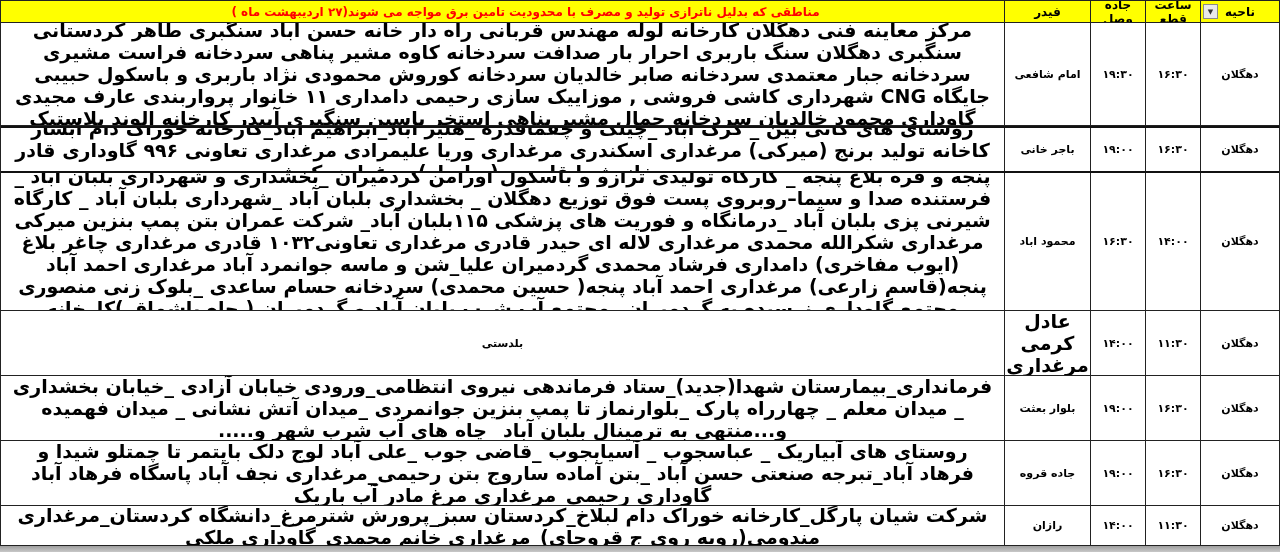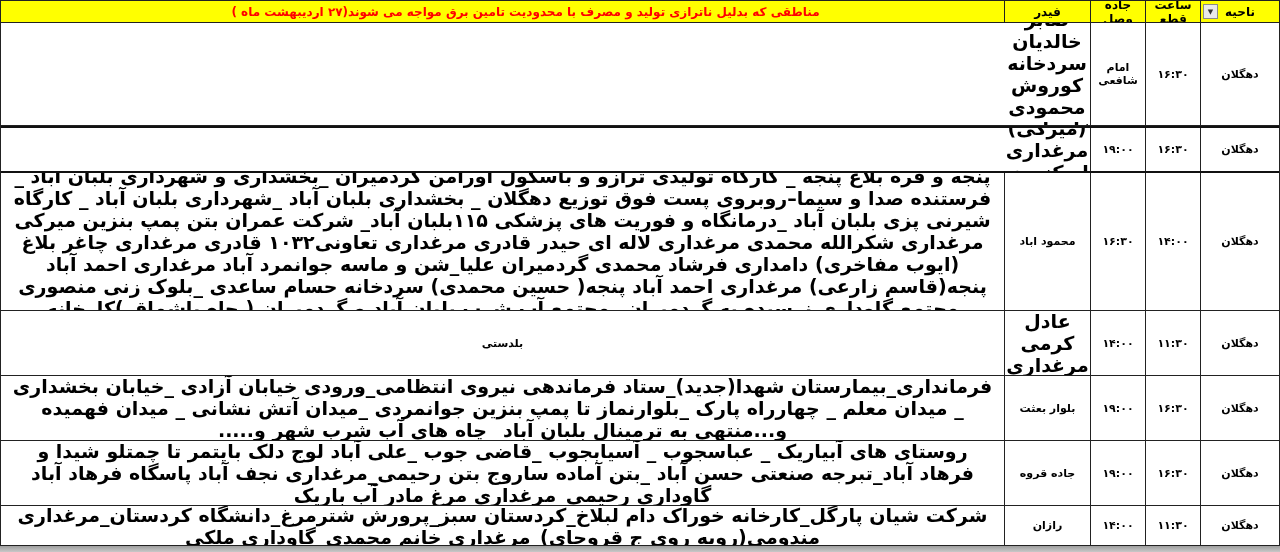--- a/index.html
+++ b/index.html
@@ -97,28 +97,30 @@
     </div>
     <div class="cell">ساعت قطع</div>
     <div class="cell">جاده وصل</div>
     <div class="cell">فیدر</div>
     <div class="cell title-cell">مناطقی که بدلیل ناترازی تولید و مصرف با محدودیت تامین برق مواجه می شوند(۲۷ اردیبهشت ماه )</div>
   </div>
 
   <div class="trow r0">
     <div class="cell region-cell">دهگلان</div>
     <div class="cell time-cell">۱۶:۳۰</div>
+    <div class="cell time-cell">۱۹:۳۰</div>
     <div class="cell feeder-cell">امام شافعی</div>
     <div class="cell areas-cell">روستای های حسن آباد_ طهماسبقلی و تازه آباد _ توربه ریز_ علی آباد مشیر _ کبود خانی  استخر یاسین  مرکز معاینه فنی دهگلان  کارخانه لوله مهندس قربانی راه دار خانه حسن آباد سنگبری طاهر کردستانی سنگبری دهگلان سنگ باربری احرار بار صدافت  سردخانه کاوه مشیر پناهی سردخانه فراست مشیری سردخانه جبار  معتمدی سردخانه صابر خالدیان سردخانه کوروش محمودی نژاد باربری و باسکول حبیبی جایگاه CNG شهرداری کاشی فروشی , موزاییک سازی رحیمی   دامداری ۱۱ خانوار پرواربندی عارف مجیدی گاوداری محمود خالدیان سردخانه جمال مشیر پناهی استخر یاسین  سنگبری آبیدر کارخانه الوند پلاستیک  هتل و تالار ریبوار سیلو گندم رسالت بتن آماده مولودی  مرغداری محمد عارف مجیدی</div>
   </div>
 
   <div class="trow r1 thick">
     <div class="cell region-cell">دهگلان</div>
     <div class="cell time-cell">۱۶:۳۰</div>
     <div class="cell time-cell">۱۹:۰۰</div>
+    <div class="cell feeder-cell">باجر خانی</div>
     <div class="cell areas-cell">روستای های کانی بین _ کرگ آباد _چیلک و چقماقدره _هلیز آباد_ابراهیم آباد_کارخانه خوراک دام آبشار  کاخانه تولید برنج (میرکی) مرغداری اسکندری مرغداری وریا علیمرادی مرغداری تعاونی ۹۹۶ گاوداری قادر پور سردخانه ثریا قاسمی(سامیار) مرغداری کوش</div>
   </div>
 
   <div class="trow r2">
     <div class="cell region-cell">دهگلان</div>
     <div class="cell time-cell">۱۴:۰۰</div>
     <div class="cell time-cell">۱۶:۳۰</div>
     <div class="cell feeder-cell">محمود اباد</div>
     <div class="cell areas-cell">روستاهای مبارک آباد _ جوانمرد آباد _ باشماق _ بلبان آباد _گردمیران علیا و سفلی بکر آباد تا مشیر اباد پنجه و قره بلاغ پنجه  _ کارگاه تولیدی ترازو و باسکول اورامن گردمیران _بخشداری و شهرداری بلبان آباد _ فرستنده صدا و سیما–روبروی پست فوق توزیع دهگلان  _ بخشداری بلبان آباد _شهرداری بلبان آباد _ کارگاه شیرنی پزی بلبان آباد _درمانگاه و فوریت های پزشکی ۱۱۵بلبان آباد_ شرکت عمران بتن پمپ بنزین میرکی مرغداری شکرالله محمدی  مرغداری لاله ای حیدر قادری مرغداری تعاونی۱۰۳۲ قادری مرغداری چاغر بلاغ (ایوب مفاخری) دامداری فرشاد محمدی  گردمیران علیا_شن و ماسه جوانمرد آباد مرغداری احمد آباد پنجه(قاسم زارعی) مرغداری احمد آباد پنجه( حسین محمدی) سردخانه حسام ساعدی _بلوک زنی منصوری  مجتمع گاوداری نرسیده به گردمیران _مجتمع آب شرب بلبان آباد و گردمیران ( چاه باشماق )کارخانه اسفالت کلکه سردخانه بستنی لاله ابی مرغداری تعاونی ۷۹۰سلیمانی</div>
   </div>

